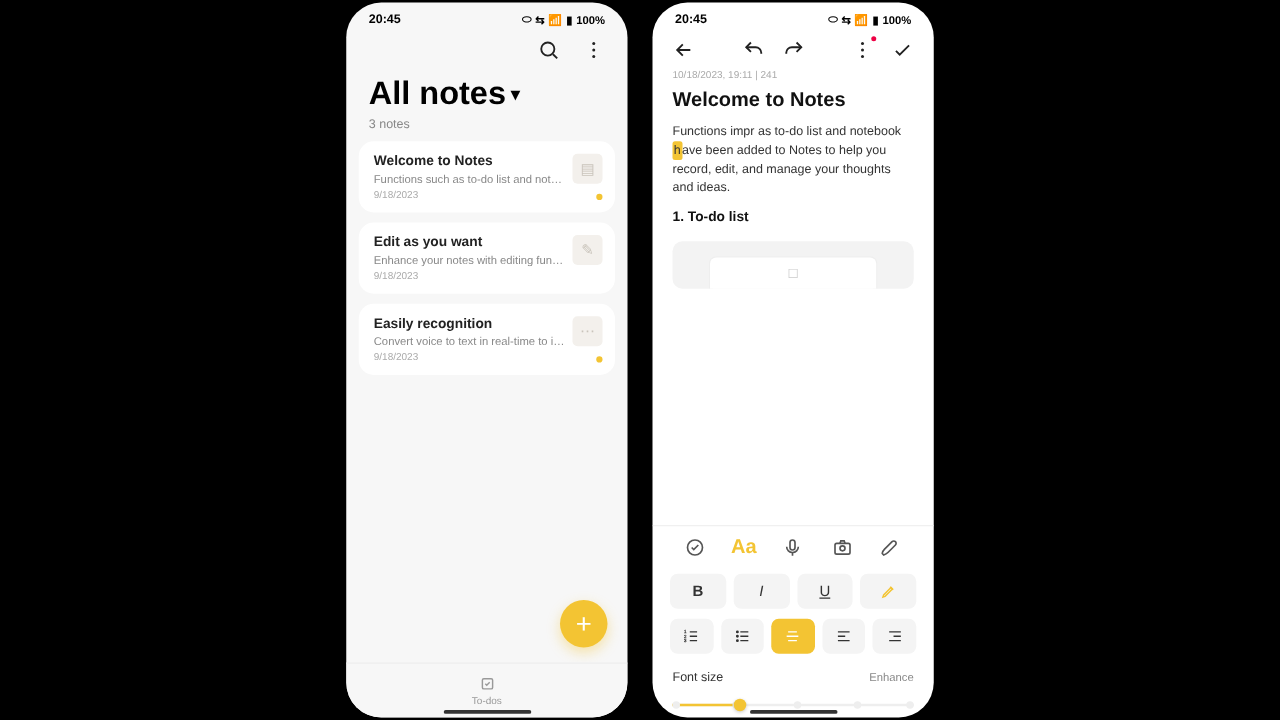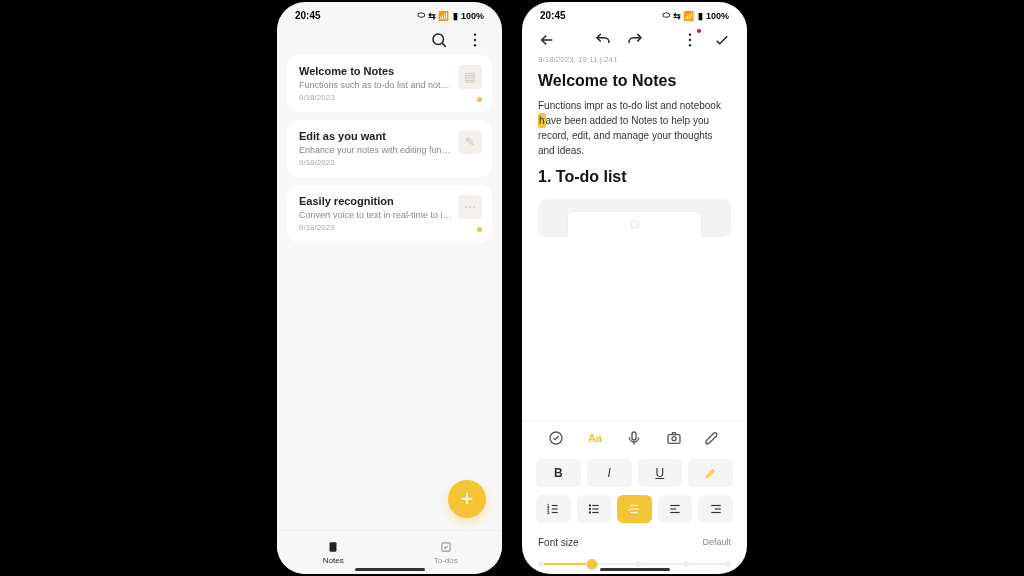--- a/index.html
+++ b/index.html
@@ -99,21 +99,21 @@
   }
   .editor-topbar .mid { display: flex; gap: 14px; color: #bbb; }
   .editor-topbar .right { display: flex; gap: 14px; align-items: center; position: relative;}
   .more-dot { position: relative; }
   .more-dot::after { content:""; position:absolute; top:-2px; right:-2px; width:4px; height:4px; background:#e04; border-radius:50%; }
   .editor-meta { padding: 0 16px; font-size: 8px; color: #aaa; }
   .editor-body { padding: 8px 16px 0 16px; flex: 1; overflow: hidden; }
   .editor-body h2 { font-size: 16px; font-weight: 700; color: #111; margin-bottom: 8px; }
   .editor-body p { font-size: 10px; color: #333; line-height: 1.5; margin-bottom: 10px; }
   .hl { display:inline-block; background: #f3c433; border-radius: 2px; padding: 0 1px; color:#333; }
-  .editor-body .section-title { font-size: 16px; font-weight: 600; color: #111; margin-bottom: 13px;}
+  .editor-body .section-title { font-size: 11px; font-weight: 600; color: #111; margin-bottom: 13px;}
   .img-placeholder { margin-top: 6px; height: 38px; background: #f3f3f3; border-radius: 8px; display:flex; align-items:flex-end; justify-content:center; }
   .img-placeholder .inner { width: 70%; height: 26px; background: #fff; border: 1px solid #eee; border-bottom: none; border-radius: 6px 6px 0 0; display:flex; align-items:center; justify-content:center; font-size:10px; color:#ccc;}
   
   .tool-tabs { display: flex; justify-content: space-around; align-items: center; padding: 8px 14px; border-top: 1px solid #f0f0f0;}
   .tool-tabs .tab { width: 22px; height: 18px; display: flex; align-items: center; justify-content: center; color: #555; }
   .tool-tabs .tab.active { color: #f3c433; }
   .tool-tabs .tab svg { width: 16px; height: 16px; }
   
   .format-row, .align-row { display: flex; gap: 6px; padding: 4px 14px; }
   .fmt-btn {
@@ -155,20 +155,27 @@
         </svg>
     </span>
     <span class="icon-btn">
       <svg viewBox="0 0 24 24" fill="currentColor">
           <circle cx="12" cy="5" r="1.6"></circle>
           <circle cx="12" cy="12" r="1.6"></circle>
           <circle cx="12" cy="19" r="1.6"></circle>
         </svg>
     </span>
   </div>
+  <div class="header">
+    <h1>
+      <span>All notes</span>
+        <span class="chev">▾</span>
+    </h1>
+    <div class="subtitle">3 notes</div>
+  </div>
 
   <div class="note-list">
     <div class="note-card">
       <div class="title">Welcome to Notes</div>
       <div class="preview">Functions such as to-do list and noteboo...</div>
       <div class="date">9/18/2023</div>
       <div class="thumb">▤</div>
       <div class="dot"></div>
     </div>
     <div class="note-card">
@@ -184,26 +191,20 @@
       <div class="thumb">⋯</div>
       <div class="dot"></div>
     </div>
   </div>
 
   <div class="fab">
     <span>+</span>
   </div>
 
   <div class="bottom-nav">
-    <div class="nav-item active">
-      <svg class="nicon" viewBox="0 0 24 24" fill="currentColor">
-          <rect x="6" y="4" width="12" height="16" rx="2"></rect>
-        </svg>
-      <span>Notes</span>
-    </div>
     <div class="nav-item">
       <svg class="nicon" viewBox="0 0 24 24" fill="none" stroke="currentColor" stroke-width="2">
           <rect x="5" y="5" width="14" height="14" rx="2"></rect>
           <path d="M9 12l2 2 4-4"></path>
         </svg>
       <span>To-dos</span>
     </div>
   </div>
   <div class="home-indicator"></div>
 </div>
@@ -250,41 +251,41 @@
           </svg>
       </span>
       <span class="icon-btn">
         <svg viewBox="0 0 24 24" fill="none" stroke="currentColor" stroke-width="2">
             <path d="M5 13l4 4L19 7"></path>
           </svg>
       </span>
     </span>
   </div>
 
-  <div class="editor-meta">9/18/2023, 19:11  |  241</div>
+  <div class="editor-meta">10/18/2023, 19:11  |  241</div>
 
   <div class="editor-body">
     <h2>Welcome to Notes</h2>
     <p>
       <span>Functions impr as to-do list and notebook </span><span class="hl">h</span><span>ave been added to Notes to help you record, edit, and manage your thoughts and ideas.</span>
     </p>
     <div class="section-title">1. To-do list</div>
     <div class="img-placeholder">
       <div class="inner">☐</div>
     </div>
   </div>
 
   <div class="tool-tabs">
     <span class="tab">
       <svg viewBox="0 0 24 24" fill="none" stroke="currentColor" stroke-width="2">
           <circle cx="12" cy="12" r="9"></circle>
           <path d="M8 12l2.5 2.5L16 9"></path>
         </svg>
     </span>
-    <span class="tab active" style="font-size:11px; font-weight:600;">
+    <span class="tab active" style="font-size:16px; font-weight:600;">
       <span>Aa</span>
     </span>
     <span class="tab">
       <svg viewBox="0 0 24 24" fill="none" stroke="currentColor" stroke-width="2">
           <rect x="9" y="3" width="6" height="12" rx="3"></rect>
           <path d="M5 11a7 7 0 0014 0"></path>
           <line x1="12" y1="18" x2="12" y2="22"></line>
         </svg>
     </span>
     <span class="tab">
@@ -353,21 +354,21 @@
           <line x1="4" y1="6" x2="20" y2="6"></line>
           <line x1="10" y1="12" x2="20" y2="12"></line>
           <line x1="4" y1="18" x2="20" y2="18"></line>
         </svg>
     </div>
   </div>
 
   <div class="font-size-sec">
     <div class="row">
       <span>Font size</span>
-      <span class="def">Default</span>
+      <span class="def">Enhance</span>
     </div>
     <div class="slider-track">
       <div class="slider-rail"></div>
       <div class="slider-fill"></div>
       <div class="slider-dot" style="left:0%"></div>
       <div class="slider-dot" style="left:25%"></div>
       <div class="slider-dot" style="left:50%"></div>
       <div class="slider-dot" style="left:75%"></div>
       <div class="slider-dot" style="left:calc(100% - 6px)"></div>
       <div class="slider-thumb"></div>

